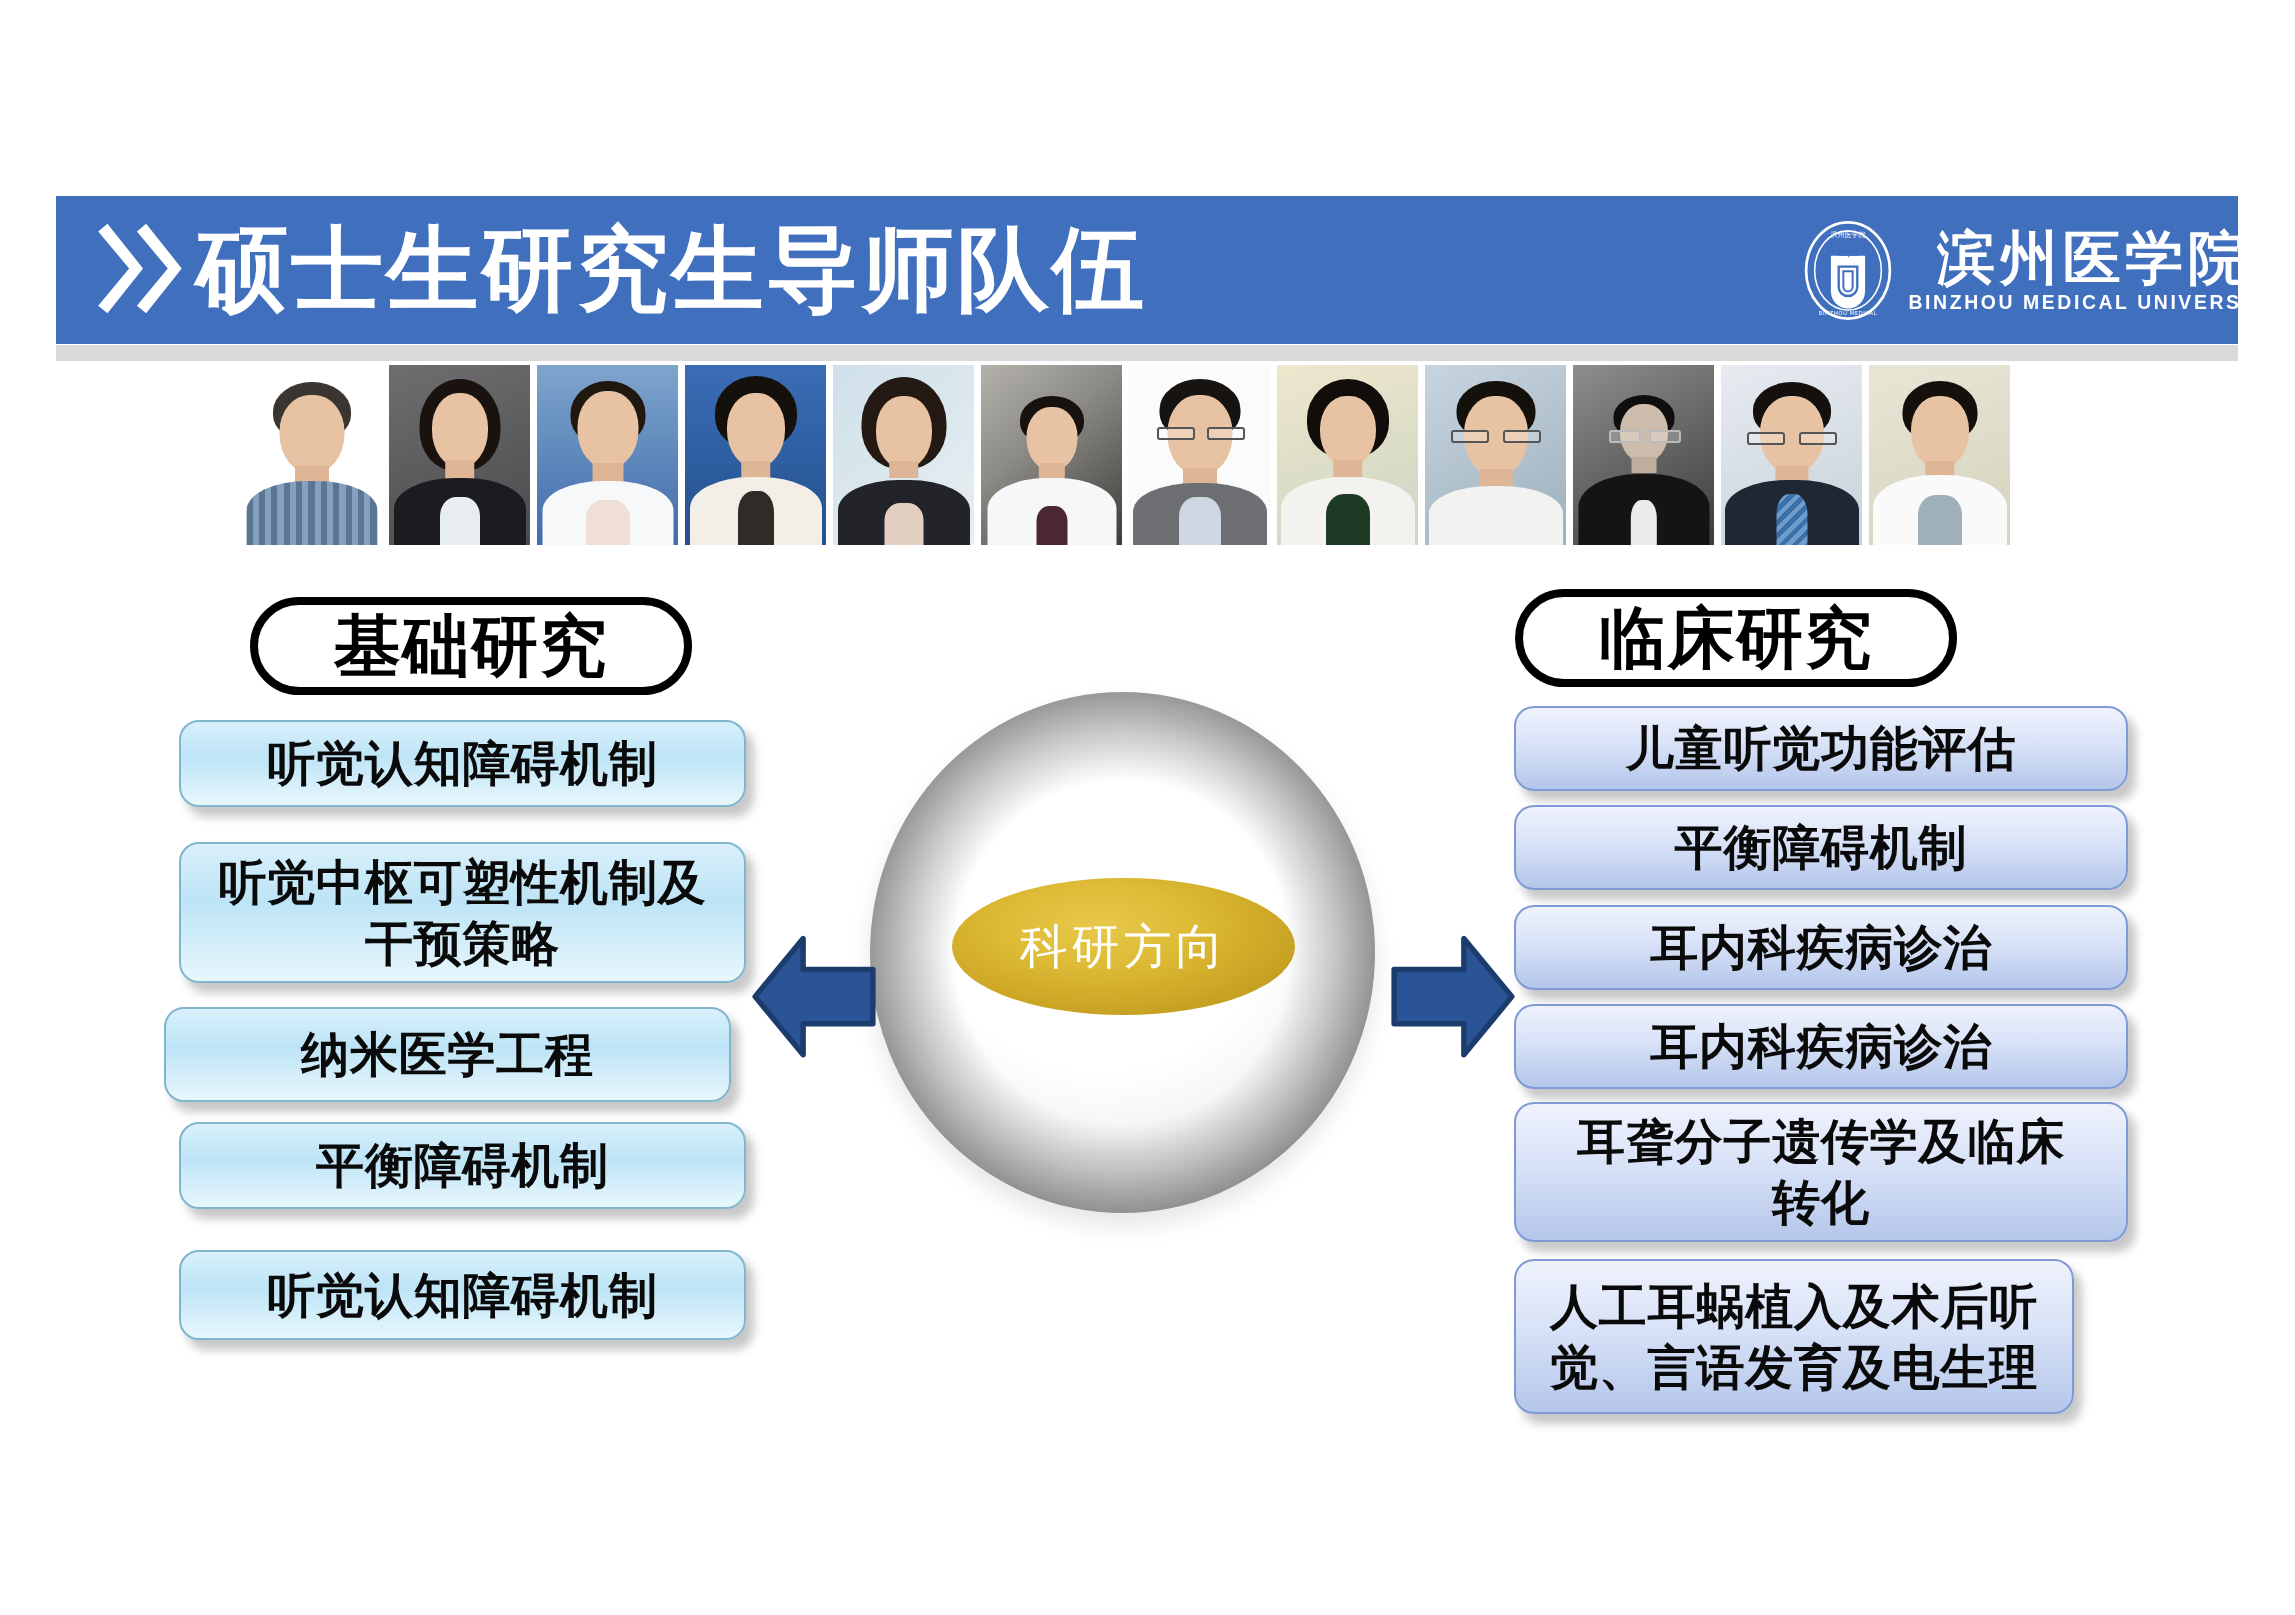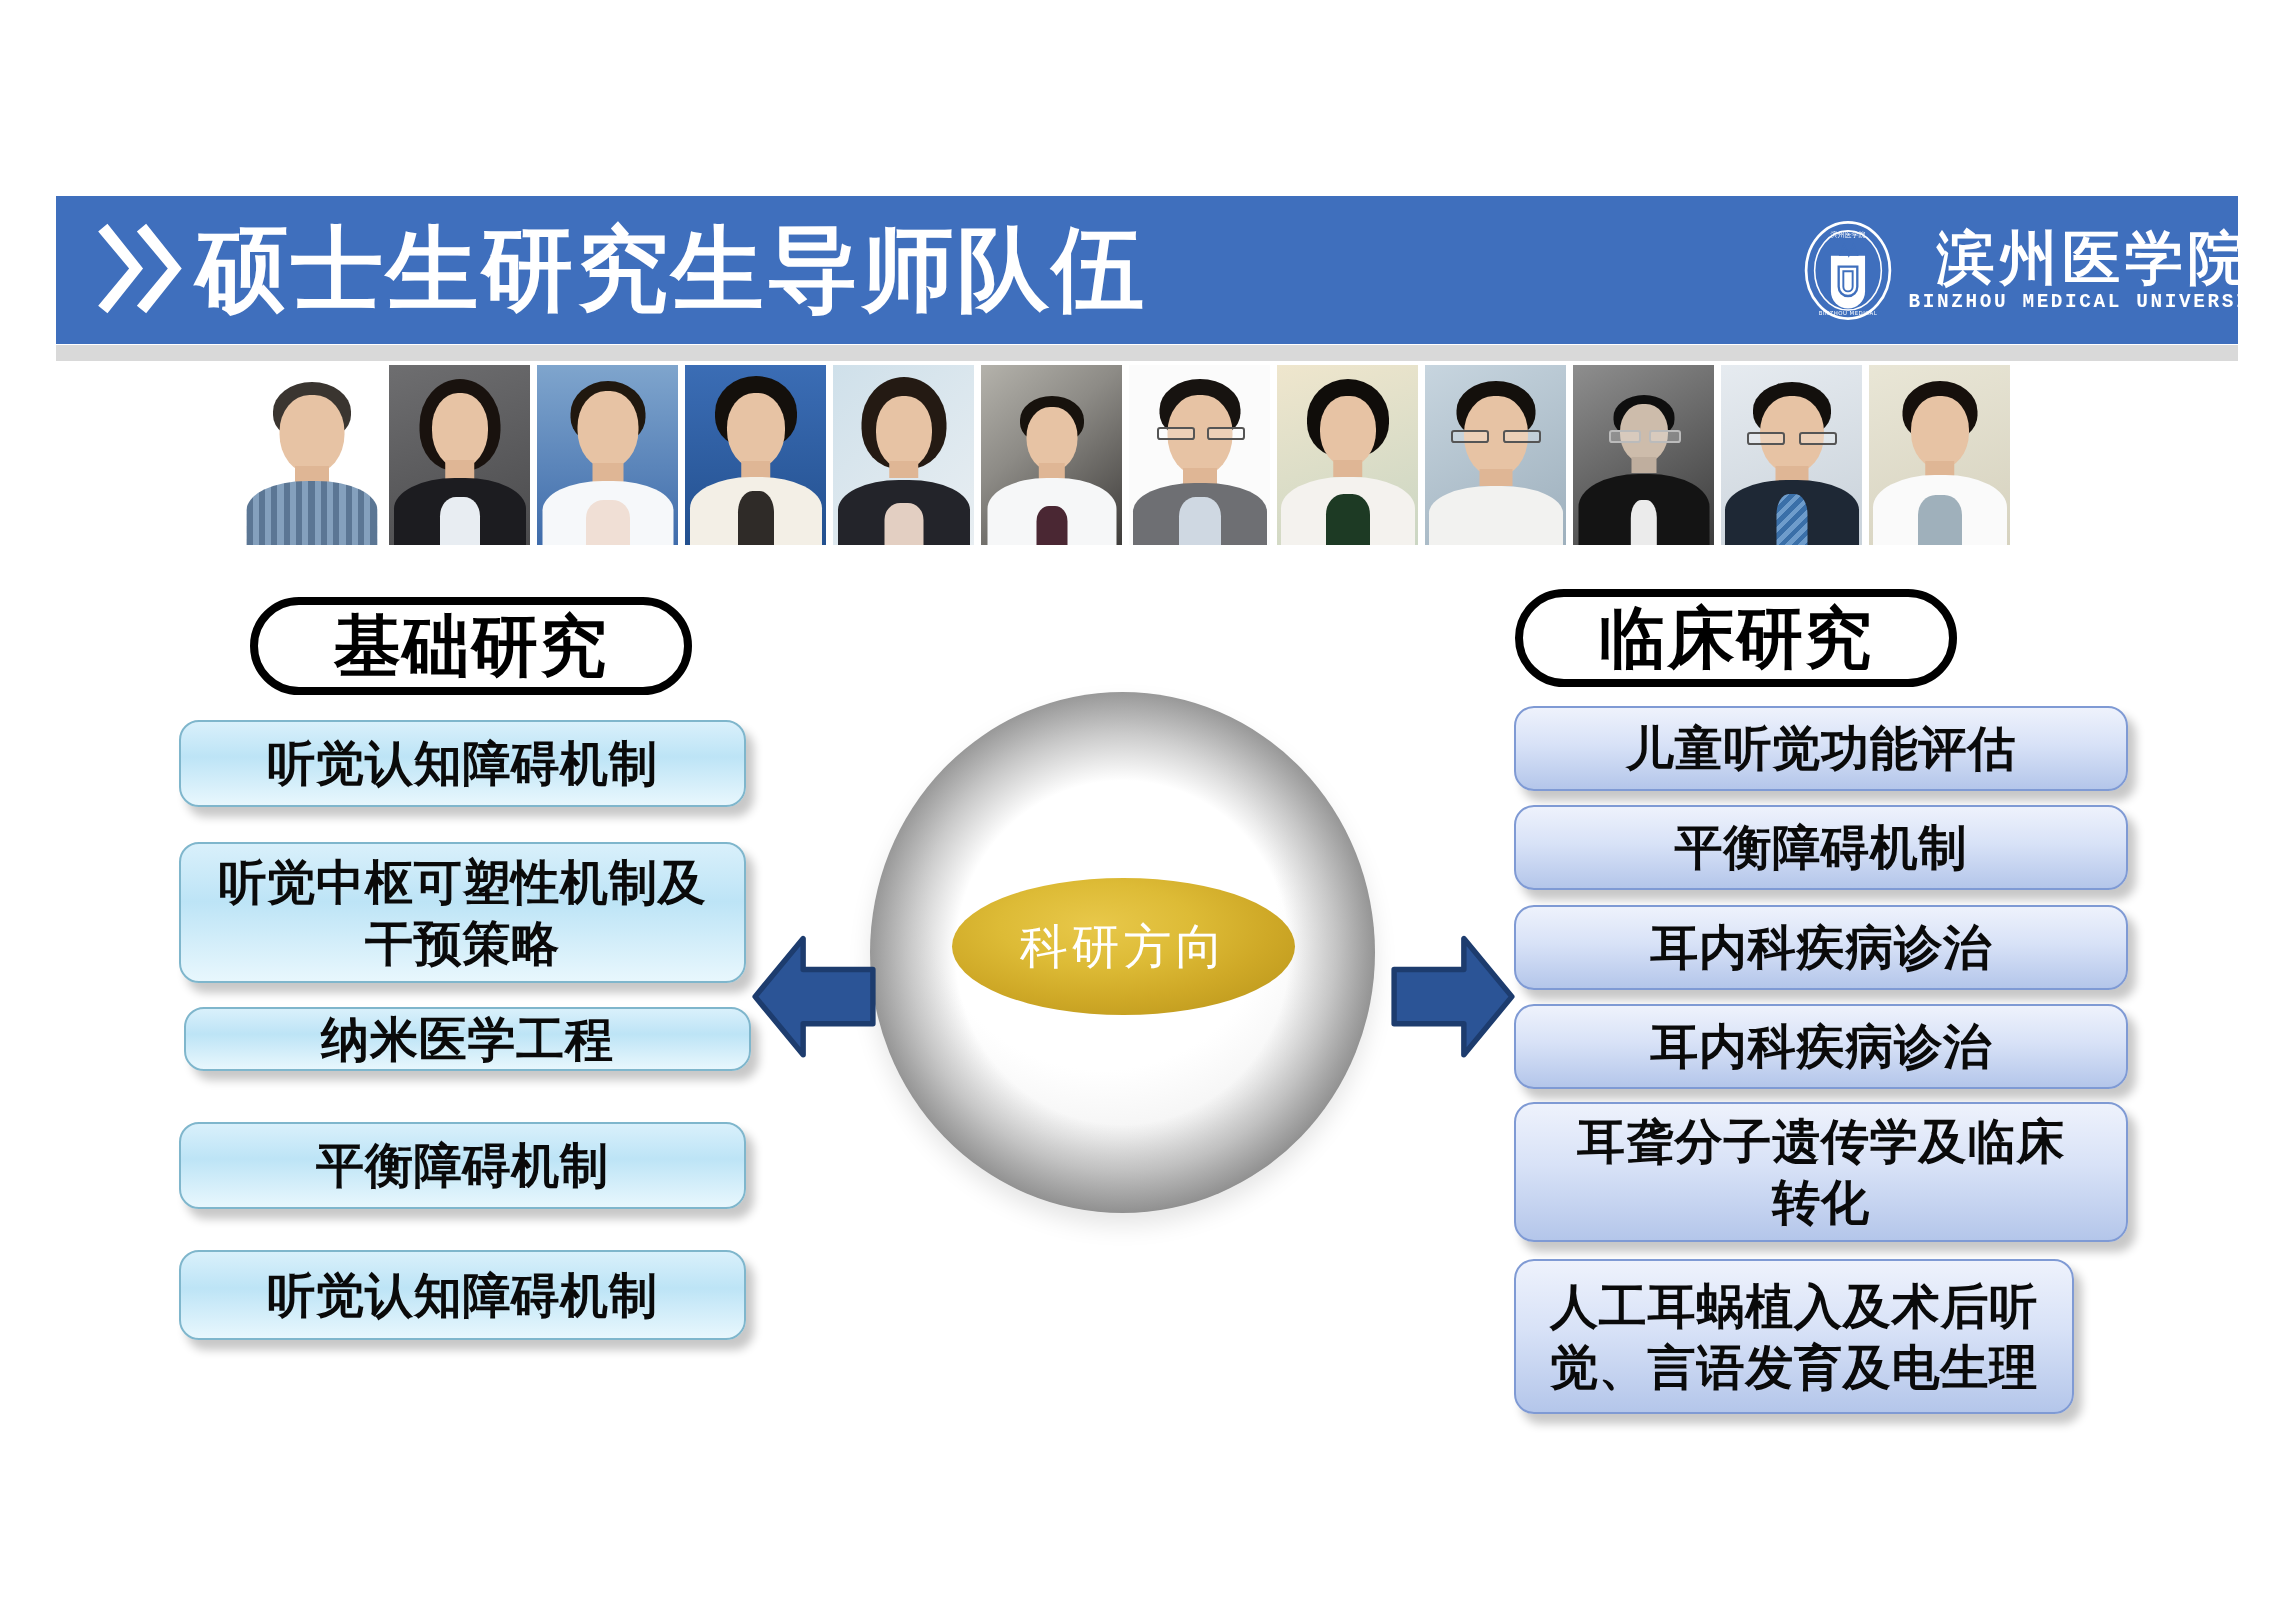--- a/index.html
+++ b/index.html
@@ -88,21 +88,20 @@
     white-space: nowrap;
     font-family: "DejaVu Sans", "Liberation Sans", sans-serif;
   }
   #logo-en {
     color: #ffffff;
     font-size: 19.4px;
     line-height: 25px;
     letter-spacing: 2.6px;
     font-weight: bold;
     white-space: nowrap;
-    font-family: Liberation Mono, monospace;
   }
 
   
   #photo-strip {
     position: absolute;
     left: 241px;
     top: 365px;
     width: 1818px;
     height: 186px;
     display: flex;
@@ -431,21 +430,21 @@
 </div>
 
 <div class="section-pill" id="pill-basic">基础研究</div>
 
 <div class="section-pill" id="pill-clinical">临床研究</div>
 
 <div class="topic-box left-box" style="left:179px; top:720px;  width:567px; height:87px;">听觉认知障碍机制</div>
 
 <div class="topic-box left-box" style="left:179px; top:842px; width:567px; height:141px;">听觉中枢可塑性机制及<br>干预策略</div>
 
-<div class="topic-box left-box" style="left:184px; top:1007px; width:567px; height:64px;">纳米医学工程</div>
+<div class="topic-box left-box" style="left:164px; top:1007px; width:567px; height:95px;">纳米医学工程</div>
 
 <div class="topic-box left-box" style="left:179px; top:1122px; width:567px; height:87px;">平衡障碍机制</div>
 
 <div class="topic-box left-box" style="left:179px; top:1250px; width:567px; height:90px;">听觉认知障碍机制</div>
 
 <div class="topic-box right-box" style="left:1514px; top:706px;  width:614px; height:85px;">儿童听觉功能评估</div>
 
 <div class="topic-box right-box" style="left:1514px; top:805px; width:614px; height:85px;">平衡障碍机制</div>
 
 <div class="topic-box right-box" style="left:1514px; top:905px; width:614px; height:85px;">耳内科疾病诊治</div>

